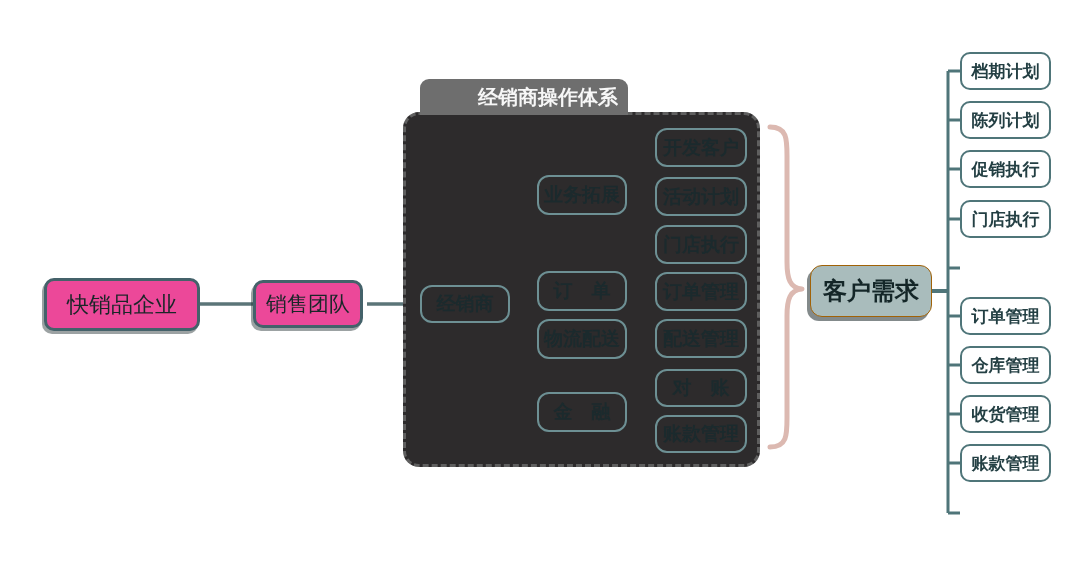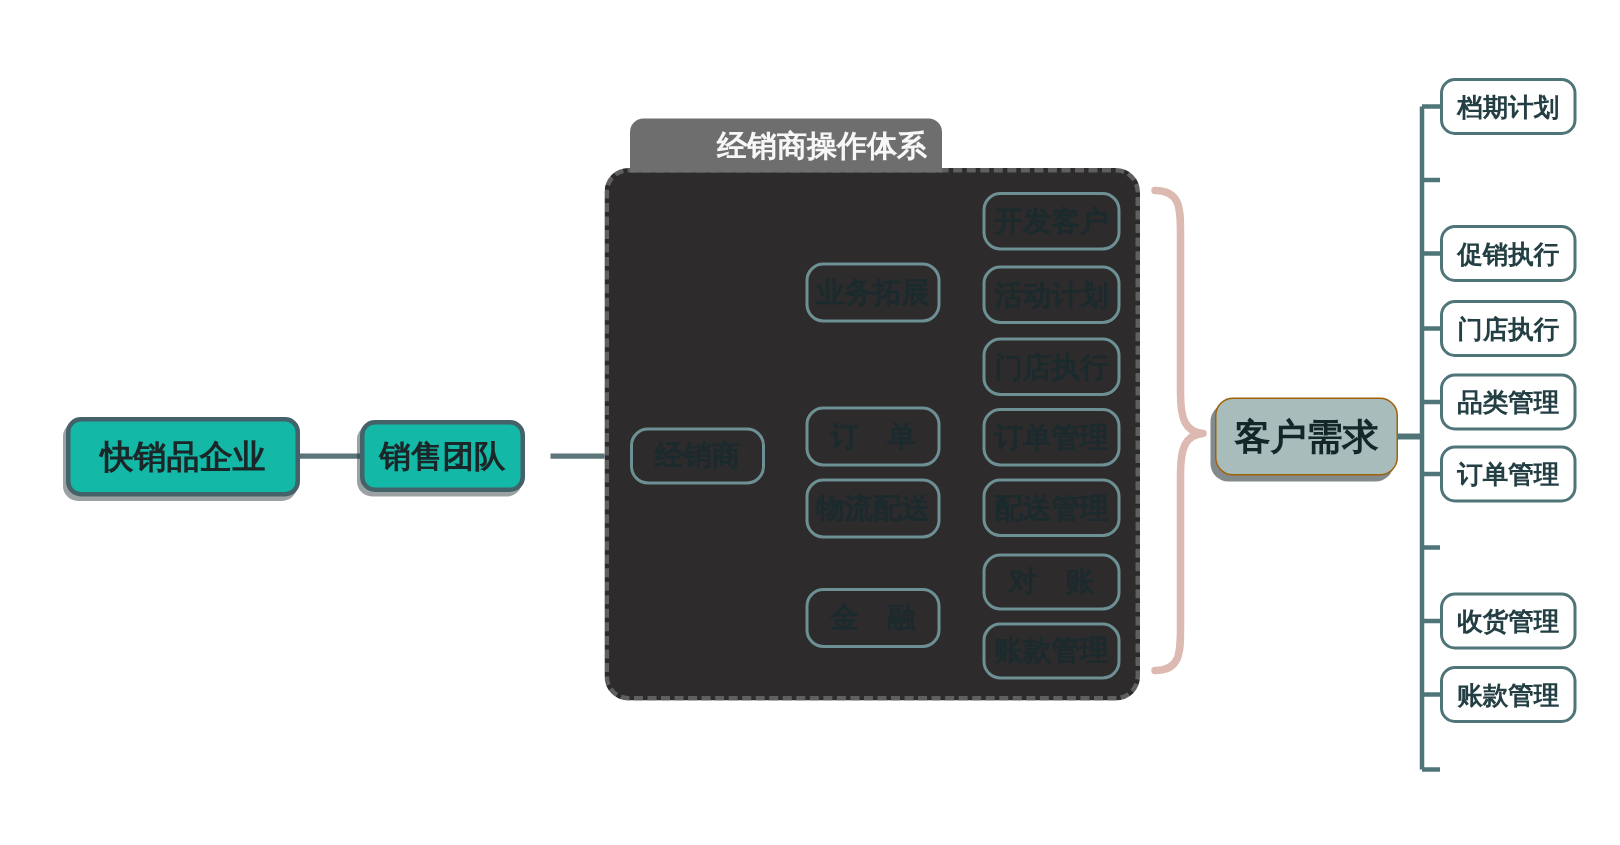--- a/index.html
+++ b/index.html
@@ -5,23 +5,23 @@
   html,body{margin:0;padding:0;background:#ffffff;}
   .canvas{
     position:relative;width:1080px;height:563px;background:#ffffff;overflow:hidden;
     font-family:"Liberation Sans","DejaVu Sans",sans-serif;
   }
   svg.wires{position:absolute;left:0;top:0;width:1080px;height:563px;pointer-events:none;}
 
   
   .litebox{
     position:absolute;display:flex;align-items:center;justify-content:center;
-    background:#14b8a6;border:3px solid #44626a;border-radius:10px;
+    background:#ec4899;border:3px solid #44626a;border-radius:10px;
     box-shadow:-2px 3px 0 rgba(35,48,50,0.45);
-    color:#1a2628;font-weight:bold;font-size:22px;box-sizing:border-box;white-space:nowrap;
+    color:#1a2628;font-weight:normal;font-size:22px;box-sizing:border-box;white-space:nowrap;
   }
   .customerbox{
     position:absolute;display:flex;align-items:center;justify-content:center;
     background:#a9bcbc;border:1px solid #a16207;border-radius:12px;
     box-shadow:-3px 4px 0 rgba(30,42,44,0.55);
     color:#142628;font-weight:bold;font-size:24px;box-sizing:border-box;white-space:nowrap;
   }
 
   
   .panel{
@@ -93,21 +93,21 @@
     <line x1="948" y1="219" x2="960" y2="219" stroke="#4f7579" stroke-width="3"></line>
     <line x1="948" y1="268" x2="960" y2="268" stroke="#4f7579" stroke-width="3"></line>
     <line x1="948" y1="316" x2="960" y2="316" stroke="#4f7579" stroke-width="3"></line>
     <line x1="948" y1="365" x2="960" y2="365" stroke="#4f7579" stroke-width="3"></line>
     <line x1="948" y1="414" x2="960" y2="414" stroke="#4f7579" stroke-width="3"></line>
     <line x1="948" y1="463" x2="960" y2="463" stroke="#4f7579" stroke-width="3"></line>
     <line x1="948" y1="513" x2="960" y2="513" stroke="#4f7579" stroke-width="3"></line>
   </svg>
 
   <div class="litebox" style="left:44px;top:278px;width:156px;height:53px;">快销品企业</div>
-  <div class="litebox" style="left:240px;top:280px;width:110px;height:48px;font-size:21px;">销售团队</div>
+  <div class="litebox" style="left:253px;top:280px;width:110px;height:48px;font-size:21px;">销售团队</div>
 
   <div class="panel"></div>
   <div class="panel-tab">经销商操作体系</div>
 
   <div class="darknode" style="left:420px;top:285px;width:90px;height:38px;">经销商</div>
 
   <div class="darknode" style="left:537px;top:175px;width:90px;height:40px;">业务拓展</div>
   <div class="darknode" style="left:537px;top:271px;width:90px;height:40px;">订　单</div>
   <div class="darknode" style="left:537px;top:319px;width:90px;height:40px;">物流配送</div>
   <div class="darknode" style="left:537px;top:392px;width:90px;height:40px;">金　融</div>
@@ -116,20 +116,21 @@
   <div class="darknode" style="left:655px;top:177px;width:92px;height:39px;">活动计划</div>
   <div class="darknode" style="left:655px;top:225px;width:92px;height:39px;">门店执行</div>
   <div class="darknode" style="left:655px;top:272px;width:92px;height:39px;">订单管理</div>
   <div class="darknode" style="left:655px;top:319px;width:92px;height:39px;">配送管理</div>
   <div class="darknode" style="left:655px;top:369px;width:92px;height:38px;">对　账</div>
   <div class="darknode" style="left:655px;top:415px;width:92px;height:38px;">账款管理</div>
 
   <div class="customerbox" style="left:810px;top:265px;width:122px;height:52px;">客户需求</div>
 
   <div class="rightbox" style="top:52px;">档期计划</div>
+  <div class="rightbox" style="top:101px;">陈列计划</div>
   <div class="rightbox" style="top:150px;">促销执行</div>
   <div class="rightbox" style="top:200px;">门店执行</div>
-  <div class="rightbox" style="top:249px;">品类管理</div>
   <div class="rightbox" style="top:297px;">订单管理</div>
+  <div class="rightbox" style="top:346px;">仓库管理</div>
   <div class="rightbox" style="top:395px;">收货管理</div>
   <div class="rightbox" style="top:444px;">账款管理</div>
 
 </div>
 
 </body></html>

